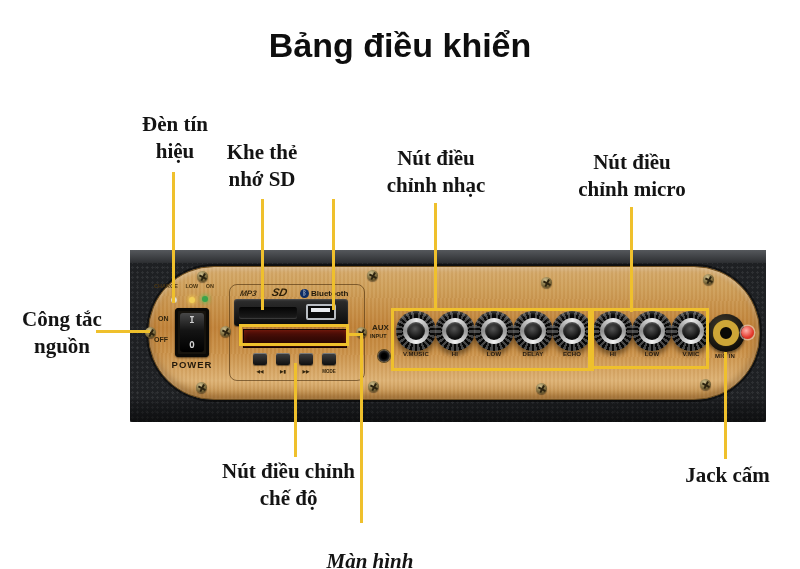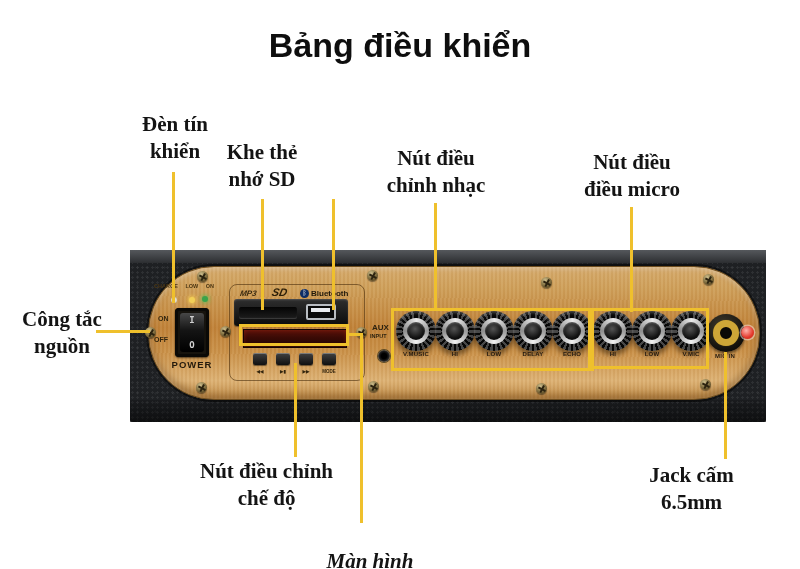--- a/index.html
+++ b/index.html
@@ -130,51 +130,50 @@
 </style>
 </head>
 <body>
 
 <div id="page">
 
   <div class="title">Bảng điều khiển</div>
 
   <div class="callout" style="left:120px;top:111px;width:110px;">
     <div>Đèn tín</div>
-    <div>khiển</div>
+    <div>hiệu</div>
   </div>
   <div class="callout" style="left:210px;top:139px;width:104px;">
     <div>Khe thẻ</div>
     <div>nhớ SD</div>
   </div>
   <div class="callout" style="left:302px;top:139px;width:70px;">
   </div>
   <div class="callout" style="left:381px;top:145px;width:110px;">
     <div>Nút điều</div>
     <div>chỉnh nhạc</div>
   </div>
   <div class="callout" style="left:570px;top:149px;width:124px;">
     <div>Nút điều</div>
-    <div>điều micro</div>
+    <div>chỉnh micro</div>
   </div>
   <div class="callout" style="left:6px;top:306px;width:112px;">
     <div>Công tắc</div>
     <div>nguồn</div>
   </div>
 
-  <div class="callout" style="left:174px;top:458px;width:185px;">
+  <div class="callout" style="left:196px;top:458px;width:185px;">
     <div>Nút điều chỉnh</div>
     <div>chế độ</div>
   </div>
   <div class="callout" style="left:305px;top:548px;width:130px;font-style:italic;">
     <div>Màn hình</div>
   </div>
-  <div class="callout" style="left:624px;top:462px;width:135px;">
+  <div class="callout" style="left:660px;top:462px;width:135px;">
     <div>Jack cấm</div>
-    <div>6.5mm</div>
   </div>
 
   <div class="photo">
     <div class="speaker-top"></div>
 
     <div class="panel">
 
       <div class="ind-labels">
         <span style="position:static;">CHARGE</span>
         <span style="position:static;">LOW</span>

